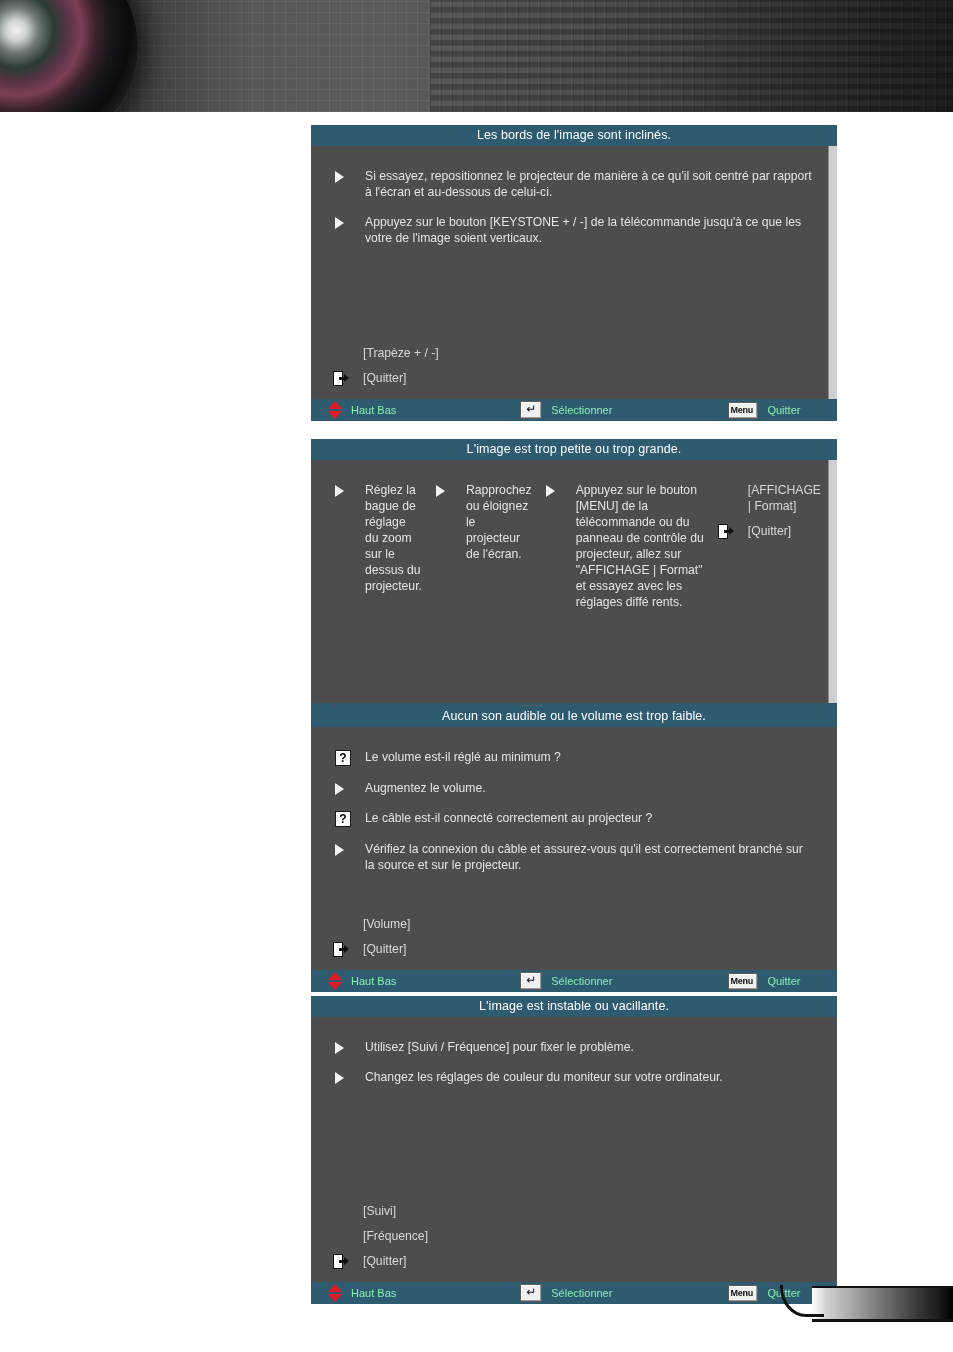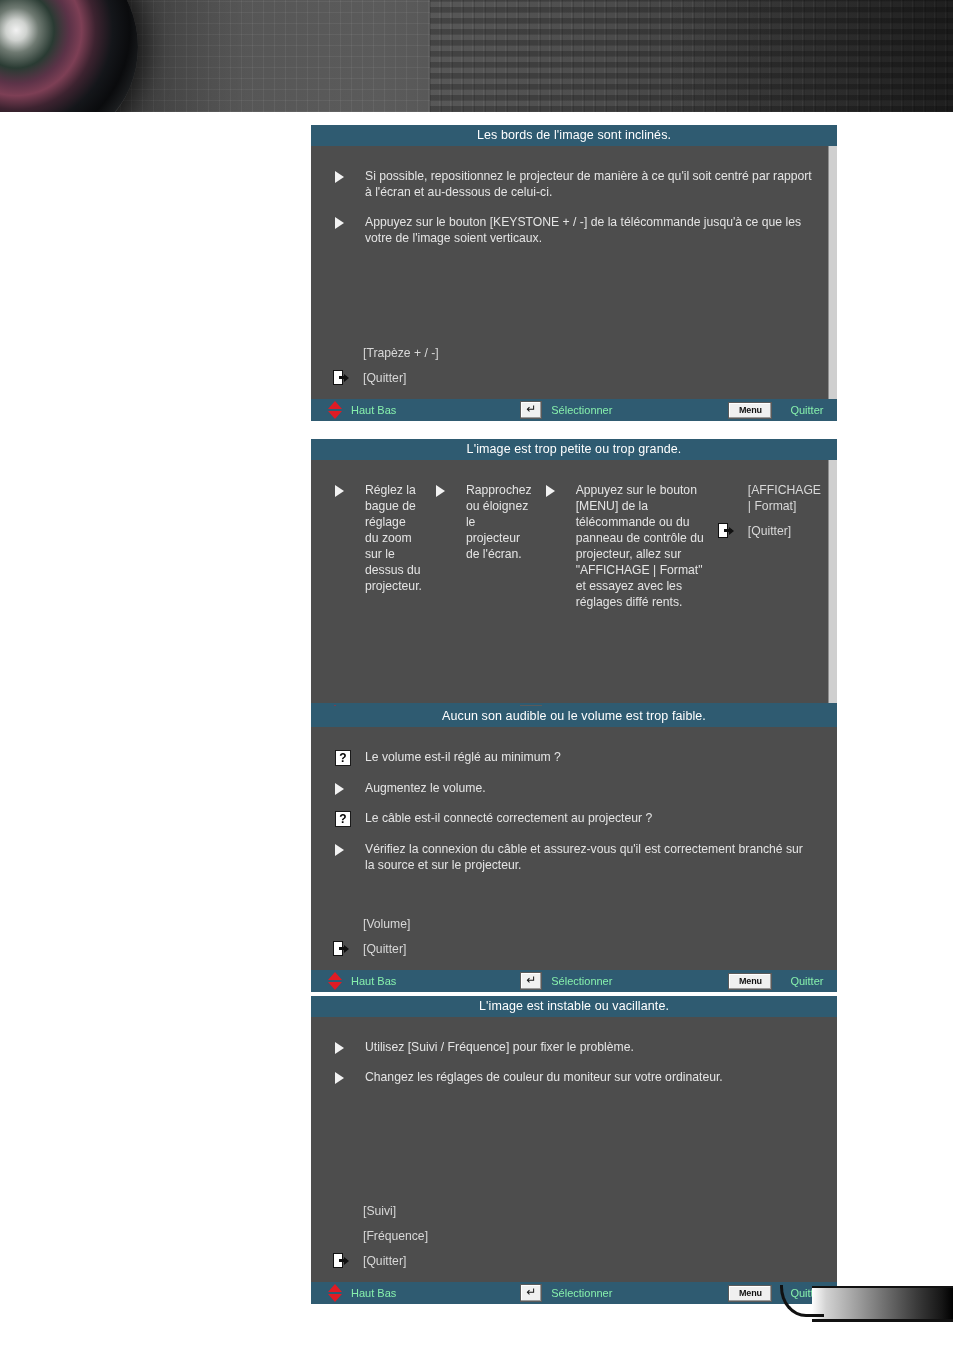--- a/index.html
+++ b/index.html
@@ -182,20 +182,21 @@
     left: 11px; top: 3.5px;
     width: 0; height: 0;
     border-left: 5px solid #111111;
     border-top: 4px solid transparent;
     border-bottom: 4px solid transparent;
   }
 
   
   .ref {
     display: flex;
+    align-items: center;
     margin: 0 0 9px 0;
     min-height: 16px;
   }
   .ref .bullet {
     flex: 0 0 30px;
     display: flex;
     justify-content: flex-start;
     padding-left: 6px;
   }
   .ref .text {
@@ -242,23 +243,23 @@
 
   .ico-menu {
     min-width: 26px; height: 15px;
     background: #f0f0f0;
     border: 1px solid #5a5a5a;
     box-shadow: inset -1px -1px 0 #9a9a9a, inset 1px 1px 0 #ffffff;
     color: #111111;
     font-size: 9px;
     font-weight: bold;
     line-height: 15px;
-    text-align: center;
-    margin-right: 18px;
-    padding: 0 8px;
+    text-align: left;
+    margin-right: 9px;
+    padding: 0 1px;
     letter-spacing: -.2px;
   }
 
   
   .foot-tab {
     position: absolute;
     left: 772px;
     top: 1286px;
     width: 181px;
     height: 32px;
@@ -298,21 +299,21 @@
 </div>
 
 <div id="panels-root">
     <div class="panel" style="top: 125px;">
       <div class="panel-title">Les bords de l'image sont inclinés.</div>
       <div class="panel-body" style="height: 253px; display: flex; flex-direction: column;">
         <div class="item">
           <span class="bullet">
             <span class="ico-arrow"></span>
           </span>
-          <div class="text">Si possible, repositionnez le projecteur de manière à ce qu'il soit centré par rapport à l'écran et au-dessous de celui-ci.</div>
+          <div class="text">Si essayez, repositionnez le projecteur de manière à ce qu'il soit centré par rapport à l'écran et au-dessous de celui-ci.</div>
         </div>
         <div class="item">
           <span class="bullet">
             <span class="ico-arrow"></span>
           </span>
           <div class="text">Appuyez sur le bouton [KEYSTONE + / -] de la télécommande jusqu'à ce que les votre de l'image soient verticaux.</div>
         </div>
         <div style="flex: 1 1 auto;"></div>
         <div>
           <div class="ref">

